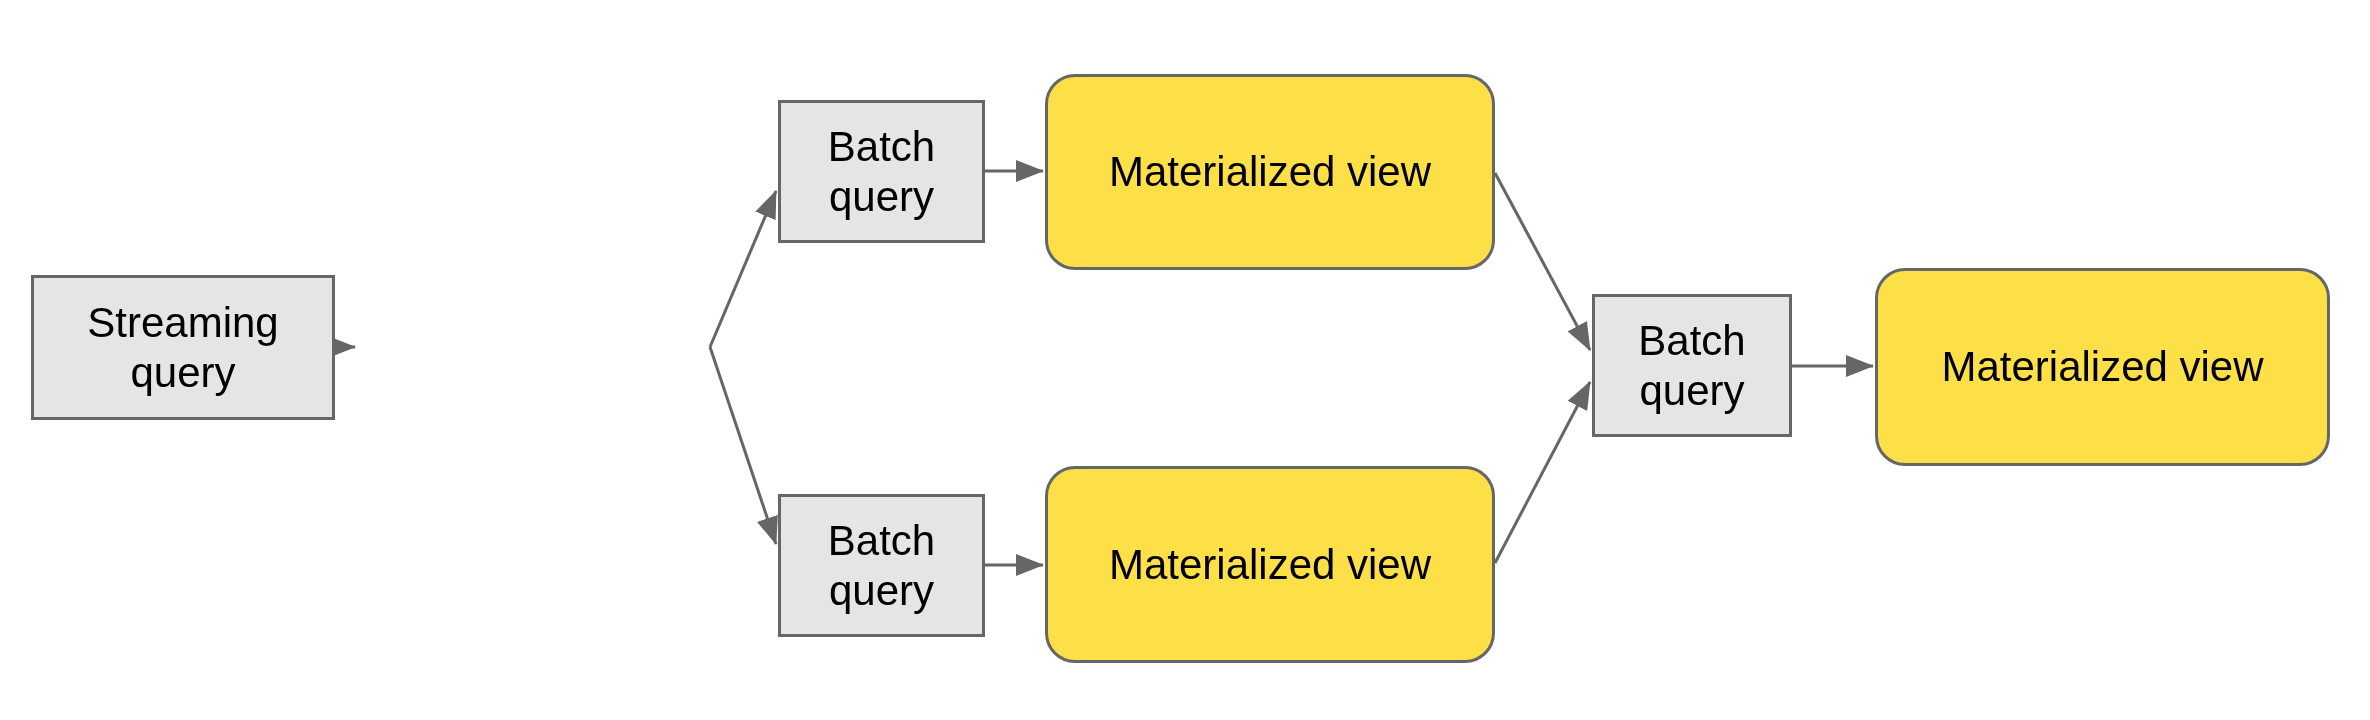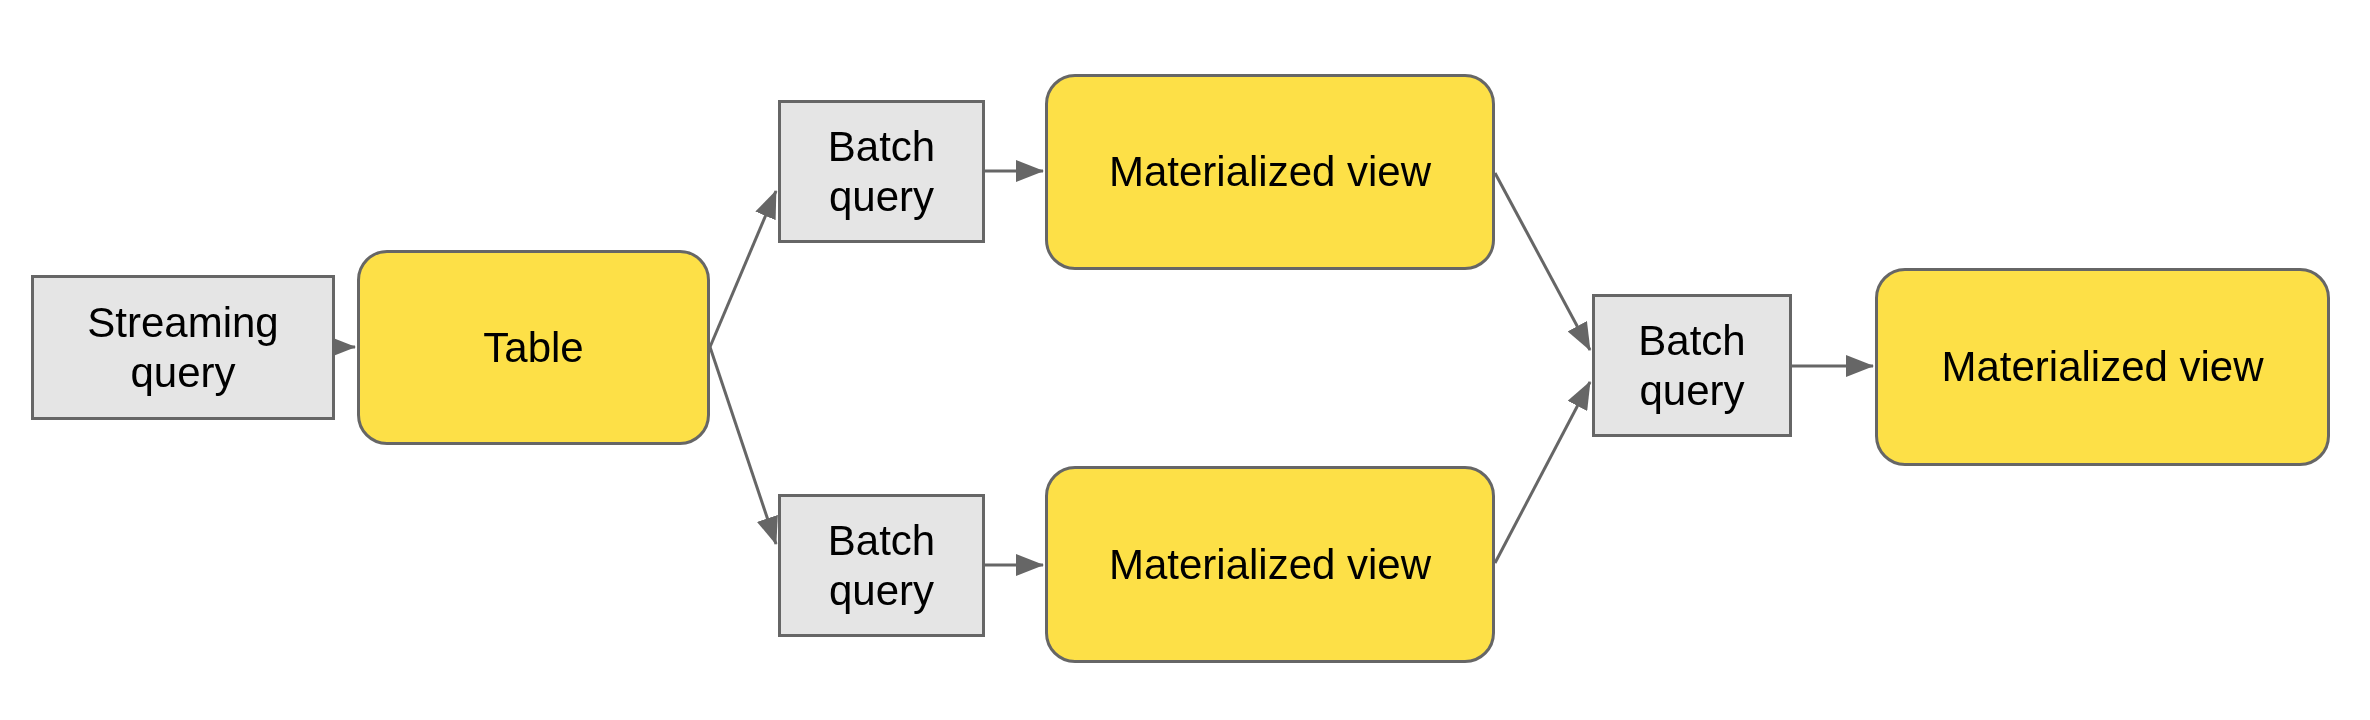--- a/index.html
+++ b/index.html
@@ -66,23 +66,20 @@
     <line x1="985" y1="565" x2="1043" y2="565" stroke="#666666" stroke-width="3" marker-end="url(#arrowhead)"></line>
     <line x1="1495" y1="173" x2="1590" y2="350" stroke="#666666" stroke-width="3" marker-end="url(#arrowhead)"></line>
     <line x1="1495" y1="563" x2="1590" y2="382" stroke="#666666" stroke-width="3" marker-end="url(#arrowhead)"></line>
     <line x1="1792" y1="366" x2="1873" y2="366" stroke="#666666" stroke-width="3" marker-end="url(#arrowhead)"></line>
   </svg>
 
   <div class="node query" style="left:31px; top:275px; width:304px; height:145px;">
     <span class="label">Streaming query</span>
   </div>
 
-  <div class="node entity" style="left:357px; top:250px; width:353px; height:195px;">
-    <span class="label">Table</span>
-  </div>
 
   <div class="node query" style="left:778px; top:100px; width:207px; height:143px;">
     <span class="label">Batch query</span>
   </div>
 
   <div class="node entity" style="left:1045px; top:74px; width:450px; height:196px;">
     <span class="label">Materialized view</span>
   </div>
 
   <div class="node query" style="left:778px; top:494px; width:207px; height:143px;">

